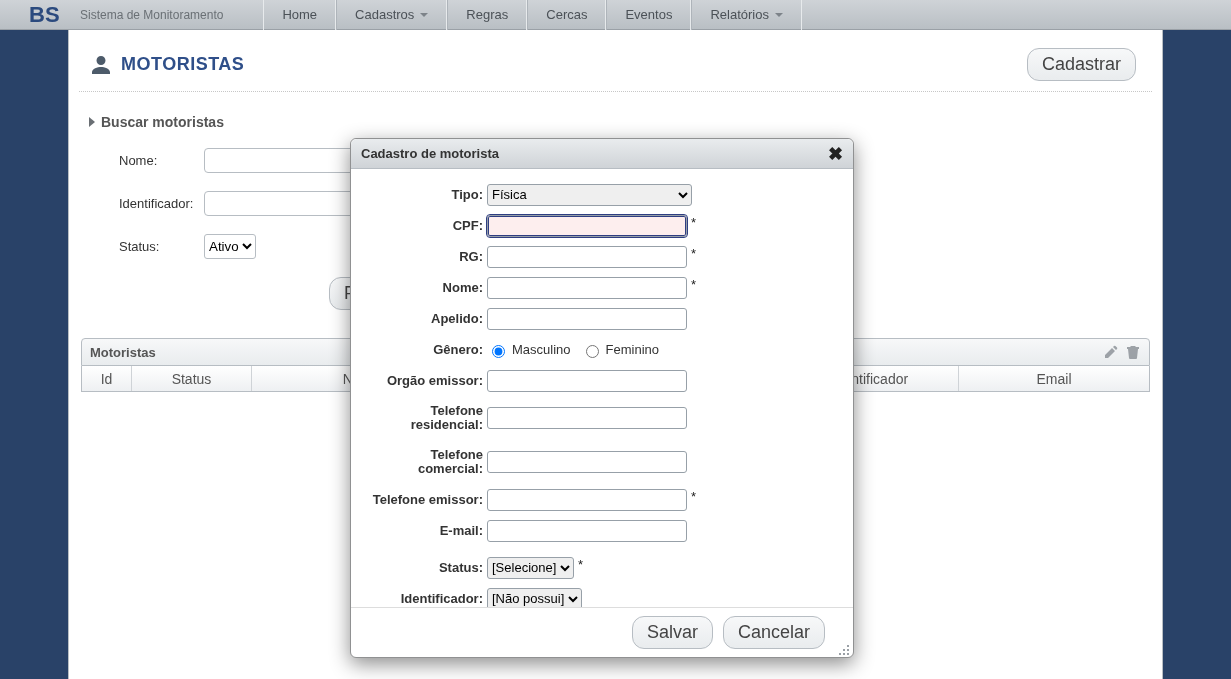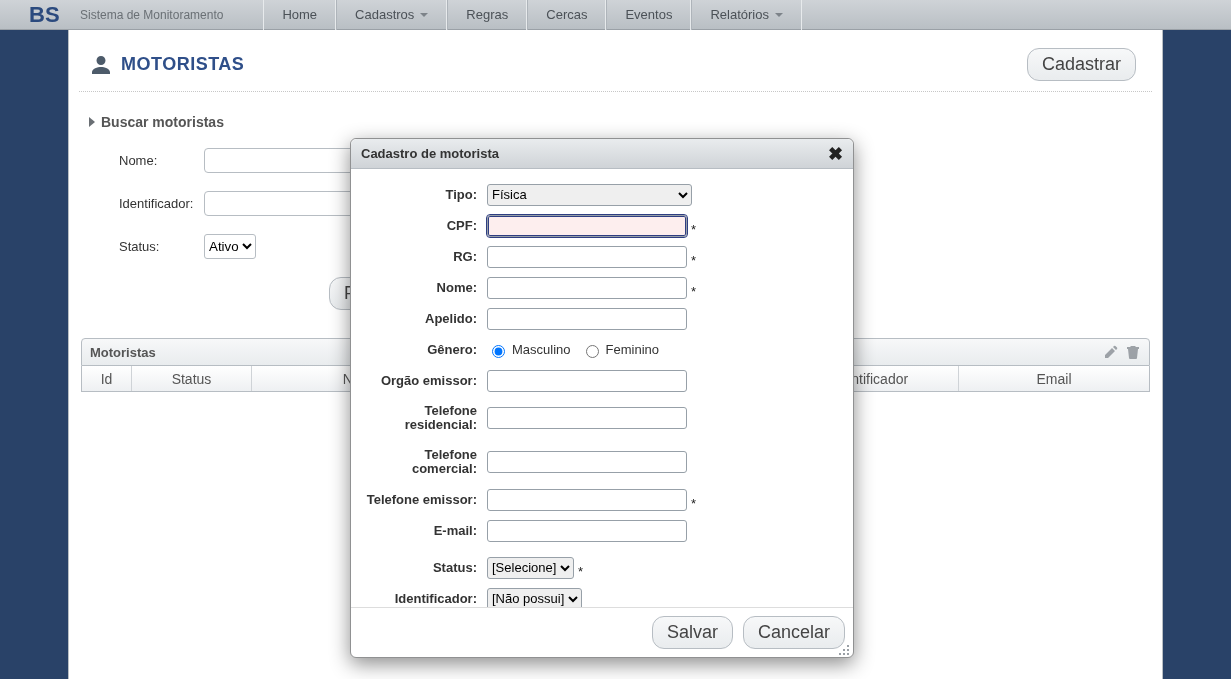--- a/index.html
+++ b/index.html
@@ -41,29 +41,29 @@
   .gh { border-right:1px solid #cfd3d7; display:flex; align-items:center; justify-content:center; font-size:14px; color:#555; }
   .gh:last-child { border-right:none; }
   .col-id{width:50px;} .col-status{width:120px;} .col-nome{width:220px;} .col-apelido{width:180px;} .col-tel{width:130px;} .col-email{width:190px;} .col-ident{flex:1;} 
   .dialog { position:absolute; left:350px; top:138px; width:504px; height:520px; background:#fff; border:1px solid #909192; border-radius:6px; box-shadow:0 6px 20px rgba(0,0,0,.45); display:flex; flex-direction:column; }
   .dlg-title { height:30px; background:linear-gradient(#e9ecee,#cfd3d7); border-bottom:1px solid #b7bdc3; border-radius:6px 6px 0 0; display:flex; align-items:center; justify-content:space-between; padding:0 10px; color:#333; font-weight:bold; font-size:13px; }
   .dlg-close { font-size:18px; font-weight:bold; cursor:pointer; color:#222; }
   .dlg-body { position:relative; flex:1; overflow-y:auto; padding:10px 18px 6px 6px; }
   .dlg-body::-webkit-scrollbar { width:12px; }
   .dlg-body::-webkit-scrollbar-thumb { background:#b9bfc4; border-radius:6px; }
   .drow { display:flex; align-items:center; height:31px; }
-  .drow .dlabel { width:130px; text-align:right; padding-right:10px; font-size:13px; font-weight:bold; color:#333; }
+  .drow .dlabel { width:130px; text-align:right; padding-right:4px; font-size:13px; font-weight:bold; color:#333; }
   .drow .dlabel.multi { line-height:14px; }
-  .drow .dinput { flex:1; display:flex; align-items:flex-end; gap:4px; }
+  .drow .dinput { flex:1; display:flex; align-items:flex-start; gap:4px; }
   .drow input[type=text] { width:200px; height:22px; border:1px solid #97a0a8; border-radius:3px; padding:2px 6px; font-size:13px; }
   .drow select { height:22px; border:1px solid #97a0a8; border-radius:3px; font-size:13px; }
   .req { color:#222; font-size:13px; }
   .drow.tall { height:44px; }
   .field-cpf { background:#fdeeee !important; outline:1px solid #2f3e82; box-shadow:0 0 0 1px #2f3e82 inset; }
-  .dlg-foot { height:50px; border-top:1px solid #ddd; display:flex; align-items:center; justify-content:flex-end; gap:10px; padding:0 8px; position:relative; }
+  .dlg-foot { height:50px; border-top:1px solid #ddd; display:flex; align-items:center; justify-content:flex-end; gap:10px; padding:0 28px; position:relative; }
   .resize-grip { position:absolute; right:2px; bottom:2px; width:14px; height:14px; }
   .resize-grip svg { display:block; }
 </style>
 </head>
 <body>
 
 <div class="app">
 
   <div class="topbar">
     <div class="logo">

